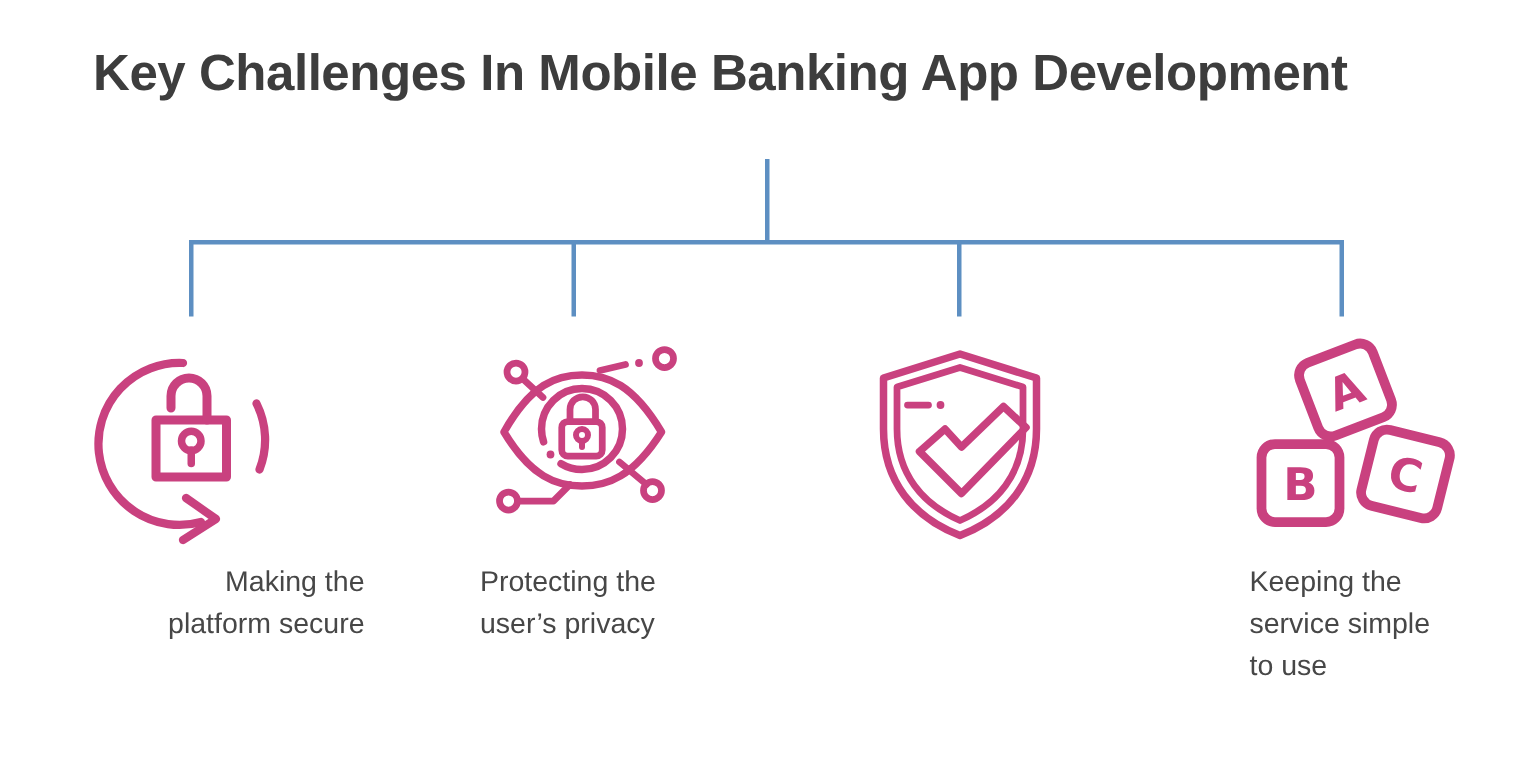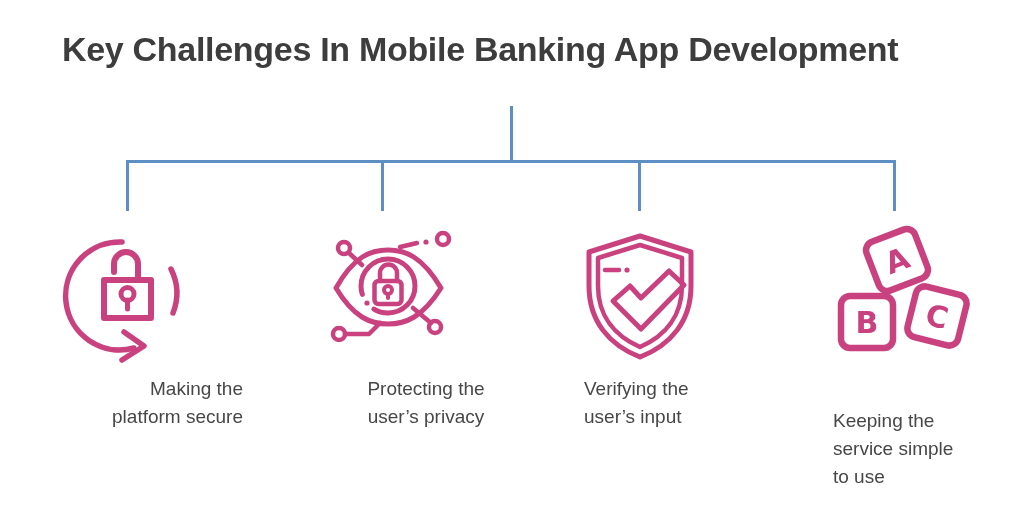--- a/index.html
+++ b/index.html
@@ -25,23 +25,23 @@
   .icon1{left:58px;top:222px;}
   .icon2{left:316px;top:222px;}
   .icon3{left:578px;top:224px;}
   .icon4{left:835px;top:220px;}
   .caption{
     position:absolute;top:375px;
     font-size:19px;line-height:28px;color:var(--caption-text);
     white-space:pre-line;
   }
   .cap1{left:63px;width:180px;text-align:right;}
-  .cap2{left:336px;width:180px;text-align:center;}
+  .cap2{left:320px;width:180px;}
   .cap3{left:584px;width:180px;}
-  .cap4{left:833px;width:160px;margin-top:32px;}
+  .cap4{left:833px;width:160px;}
   svg text{font-family:"DejaVu Sans","Liberation Sans",sans-serif;font-weight:bold;}
 </style>
 </head>
 <body>
 
 <div class="canvas">
 
   <h1 class="title">Key Challenges In Mobile Banking App Development</h1>
 
   <div class="connector stem"></div>
@@ -106,19 +106,17 @@
         <rect x="76" y="70" width="52" height="52" rx="9"></rect>
         <text x="102" y="107" font-size="30" text-anchor="middle" fill="currentColor" stroke="none">C</text>
       </g>
     </g>
   </svg>
 
   <div class="caption cap1">Making the
 platform secure</div>
   <div class="caption cap2">Protecting the
 user’s privacy</div>
-  <div class="caption cap3">Verifying the
-user’s input</div>
   <div class="caption cap4">Keeping the
 service simple
 to use</div>
 
 </div>
 
 </body></html>

